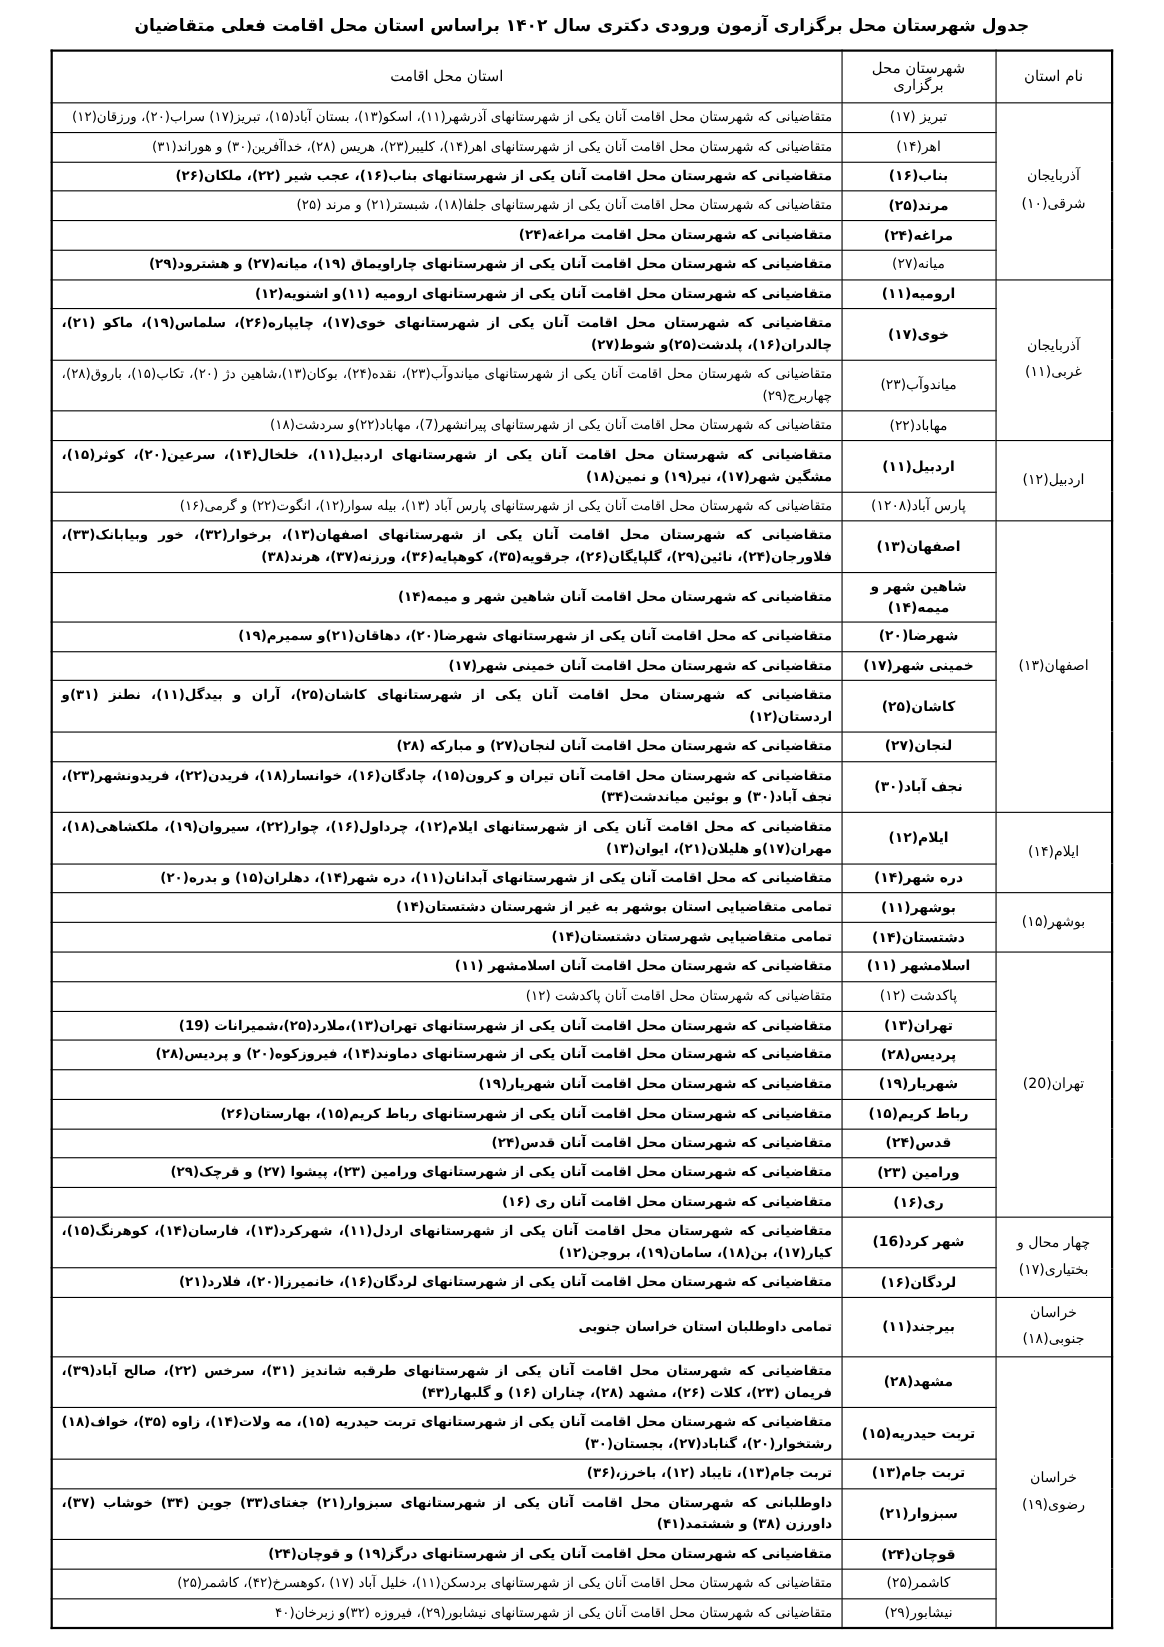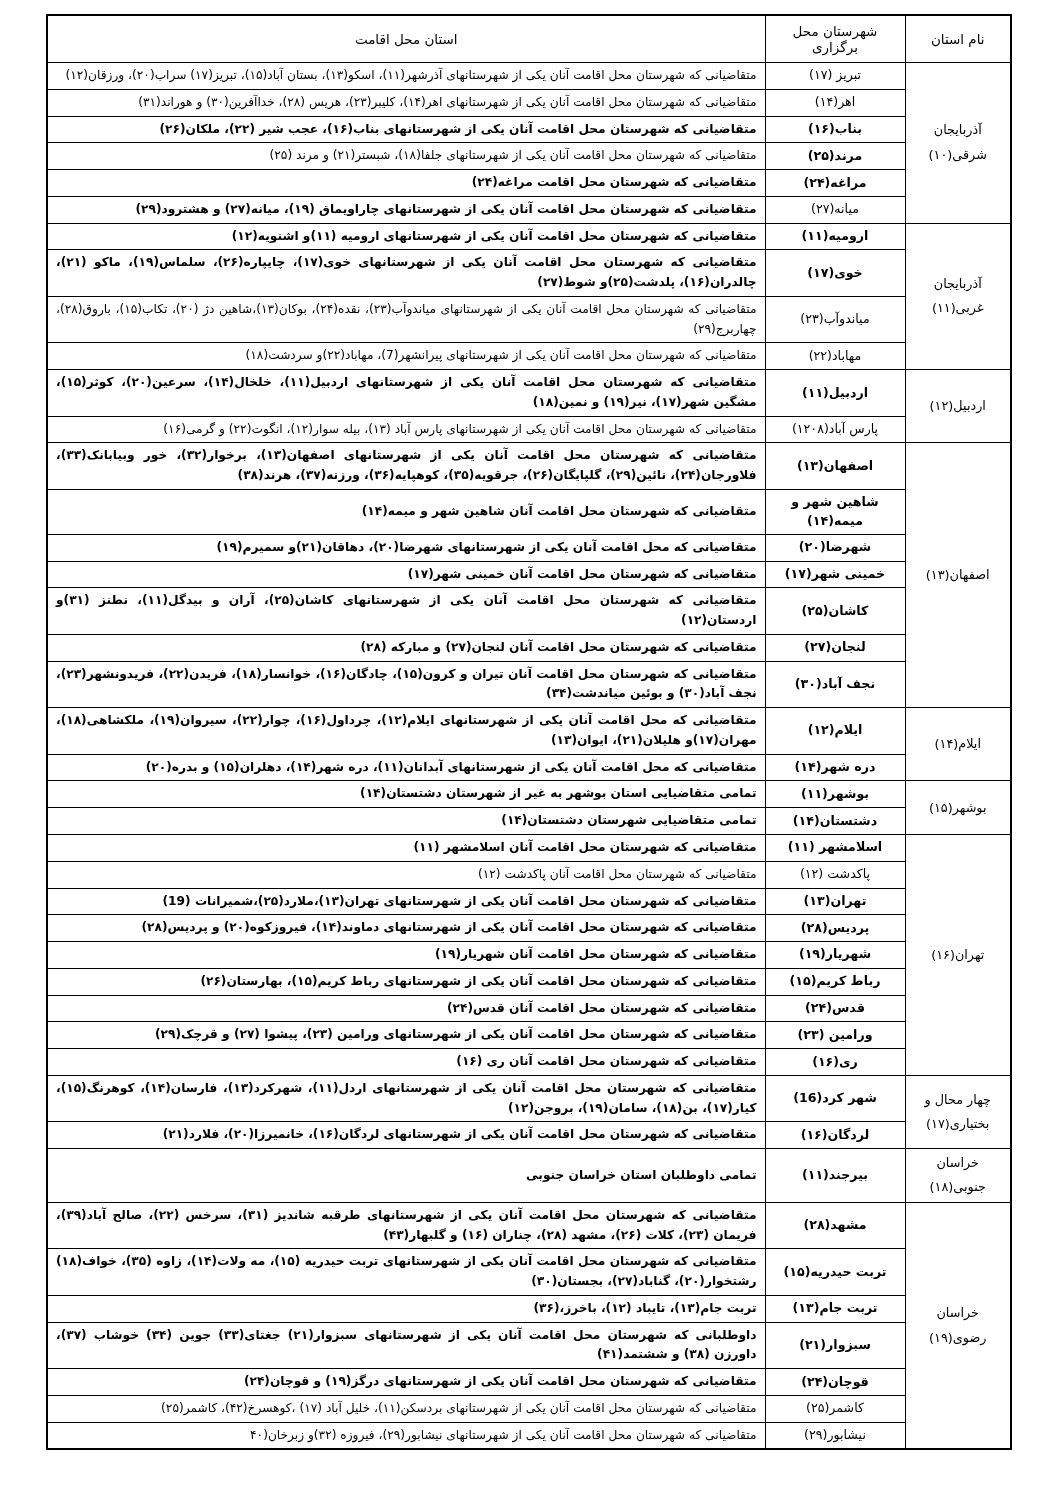--- a/index.html
+++ b/index.html
@@ -69,20 +69,21 @@
     line-height: 1.9;
     padding: 2px 4px;
   }
   .b { font-weight: bold; }
 </style>
 </head>
 <body>
 
 <div class="page">
 
+  <div class="doc-title">جدول شهرستان محل برگزاری آزمون ورودی دکتری سال ۱۴۰۲ براساس استان محل اقامت فعلی متقاضیان</div>
 
   <table class="exam-table">
     <colgroup>
       <col style="width:106px">
       <col style="width:140px">
       <col>
     </colgroup>
     <thead>
       <tr>
         <th>نام استان</th>
@@ -186,21 +187,21 @@
         <tr>
           <td class="province" rowspan="2">بوشهر(۱۵)</td>
           <td class="city b">بوشهر(۱۱)</td>
           <td class="desc b">تمامی متقاضیایی استان بوشهر به غیر از شهرستان دشتستان(۱۴)</td>
         </tr>
         <tr>
           <td class="city b">دشتستان(۱۴)</td>
           <td class="desc b">تمامی متقاضیایی شهرستان دشتستان(۱۴)</td>
         </tr>
         <tr>
-          <td class="province" rowspan="9">تهران(۱۶)</td>
+          <td class="province" rowspan="9">تهران(20)</td>
           <td class="city b">اسلامشهر (۱۱)</td>
           <td class="desc b">متقاضیانی که شهرستان محل اقامت آنان اسلامشهر (۱۱)</td>
         </tr>
         <tr>
           <td class="city">پاکدشت (۱۲)</td>
           <td class="desc">متقاضیانی که شهرستان محل اقامت آنان پاکدشت (۱۲)</td>
         </tr>
         <tr>
           <td class="city b">تهران(۱۳)</td>
           <td class="desc b">متقاضیانی که شهرستان محل اقامت آنان یکی از شهرستانهای تهران(۱۳)،ملارد(۲۵)،شمیرانات (19)</td>

